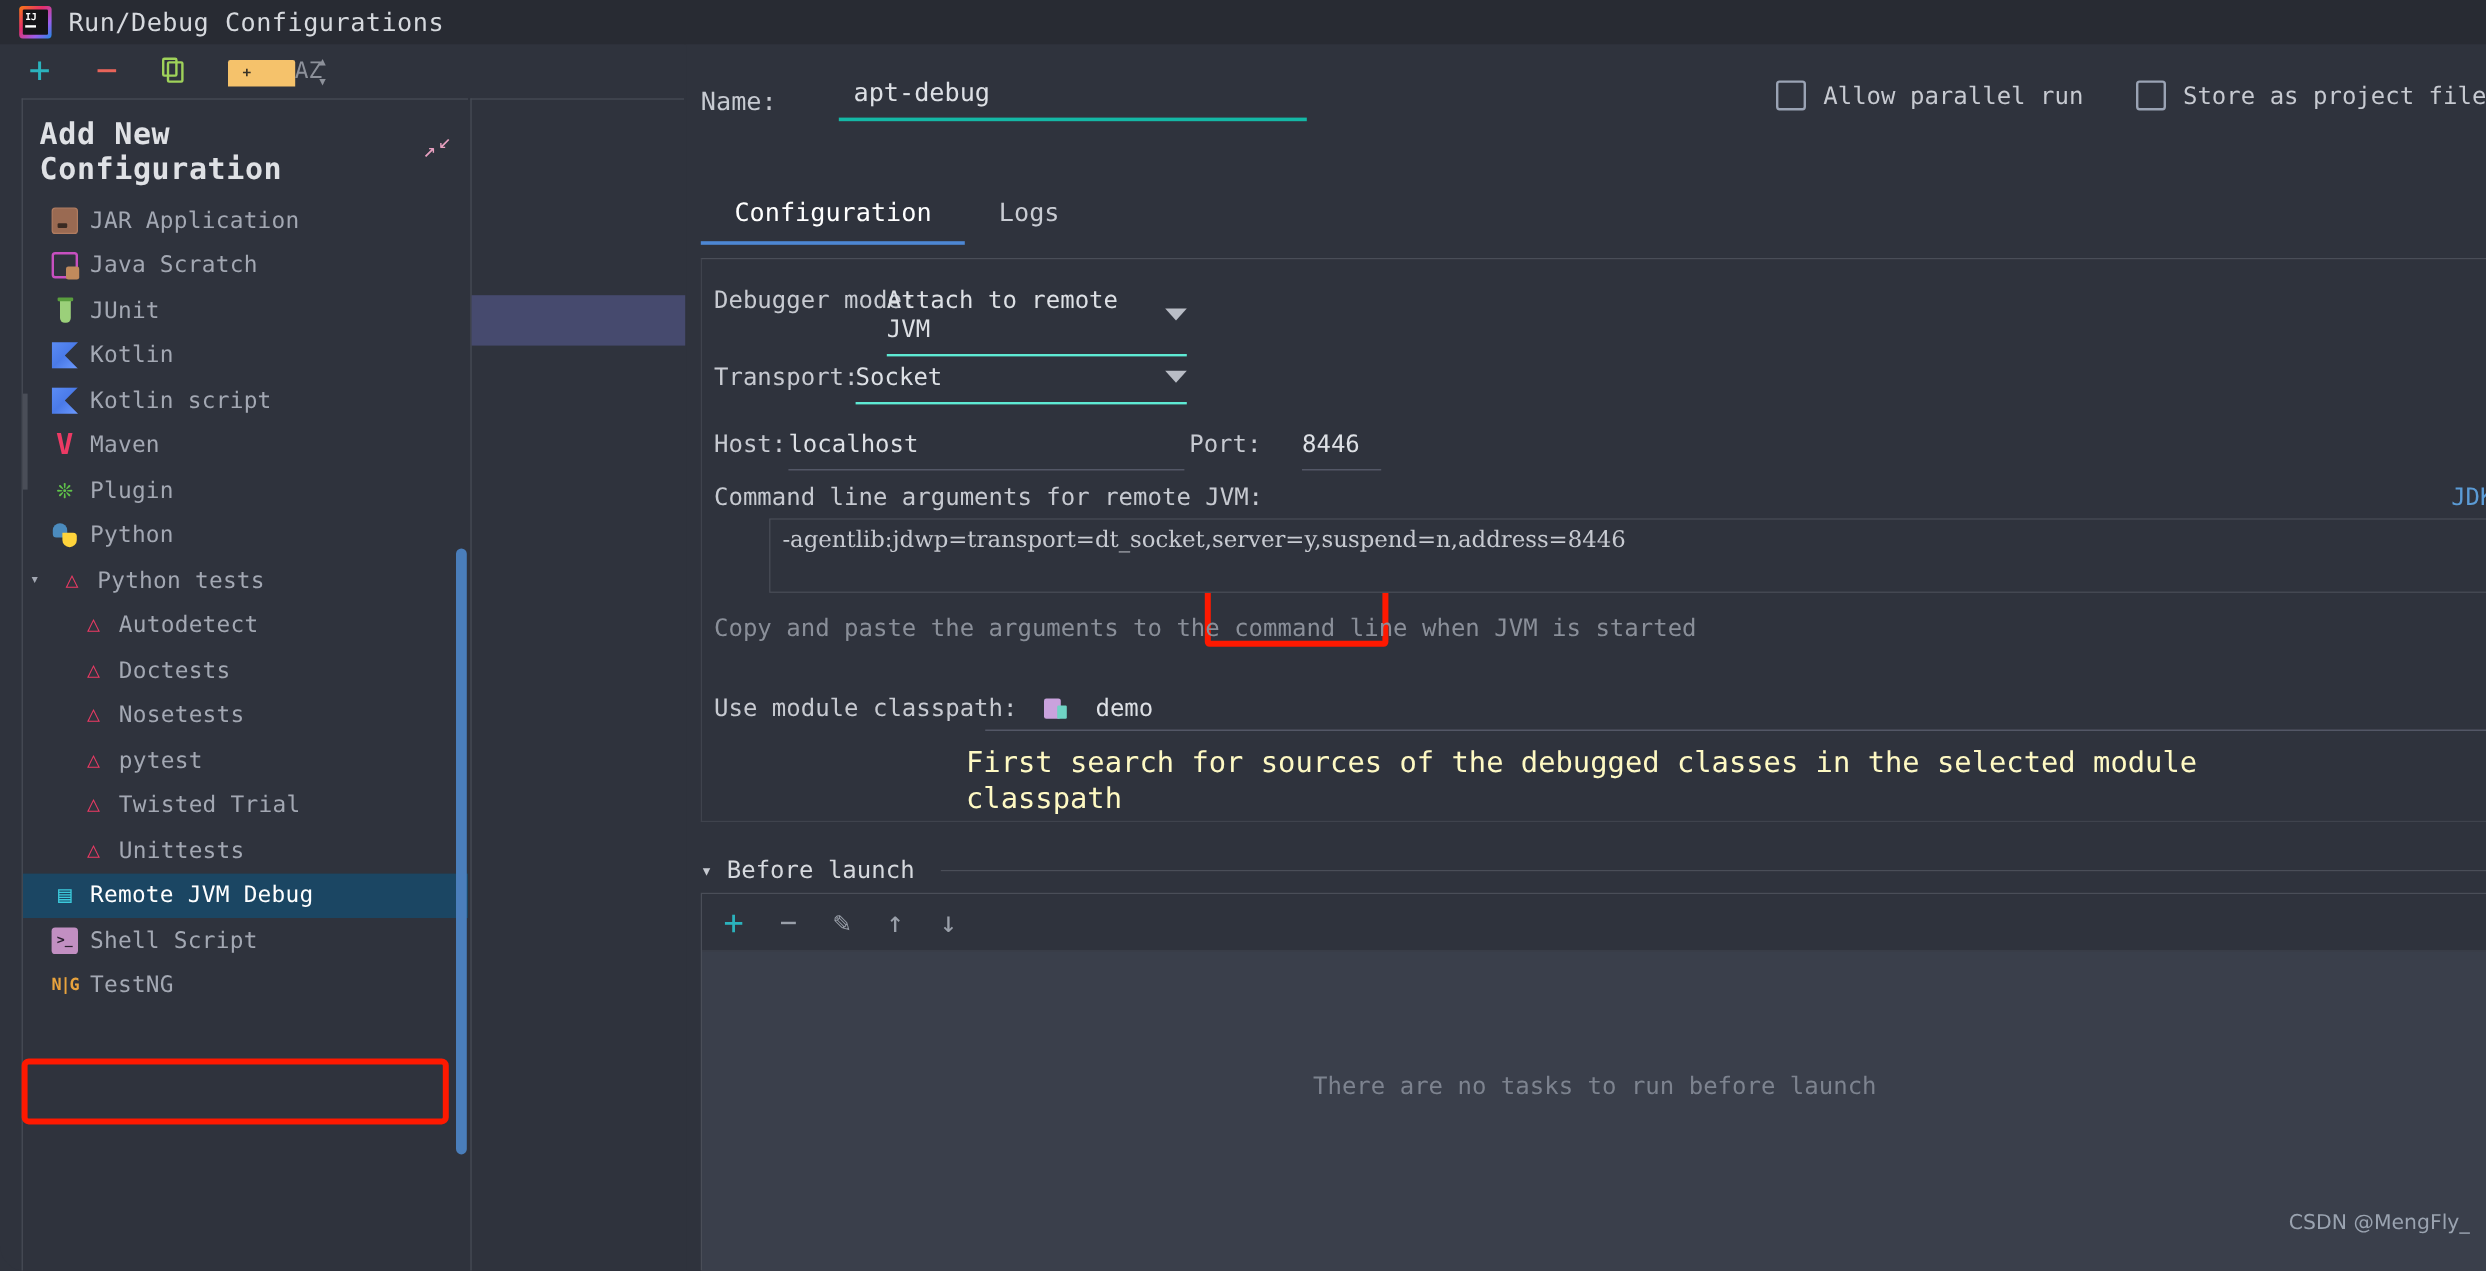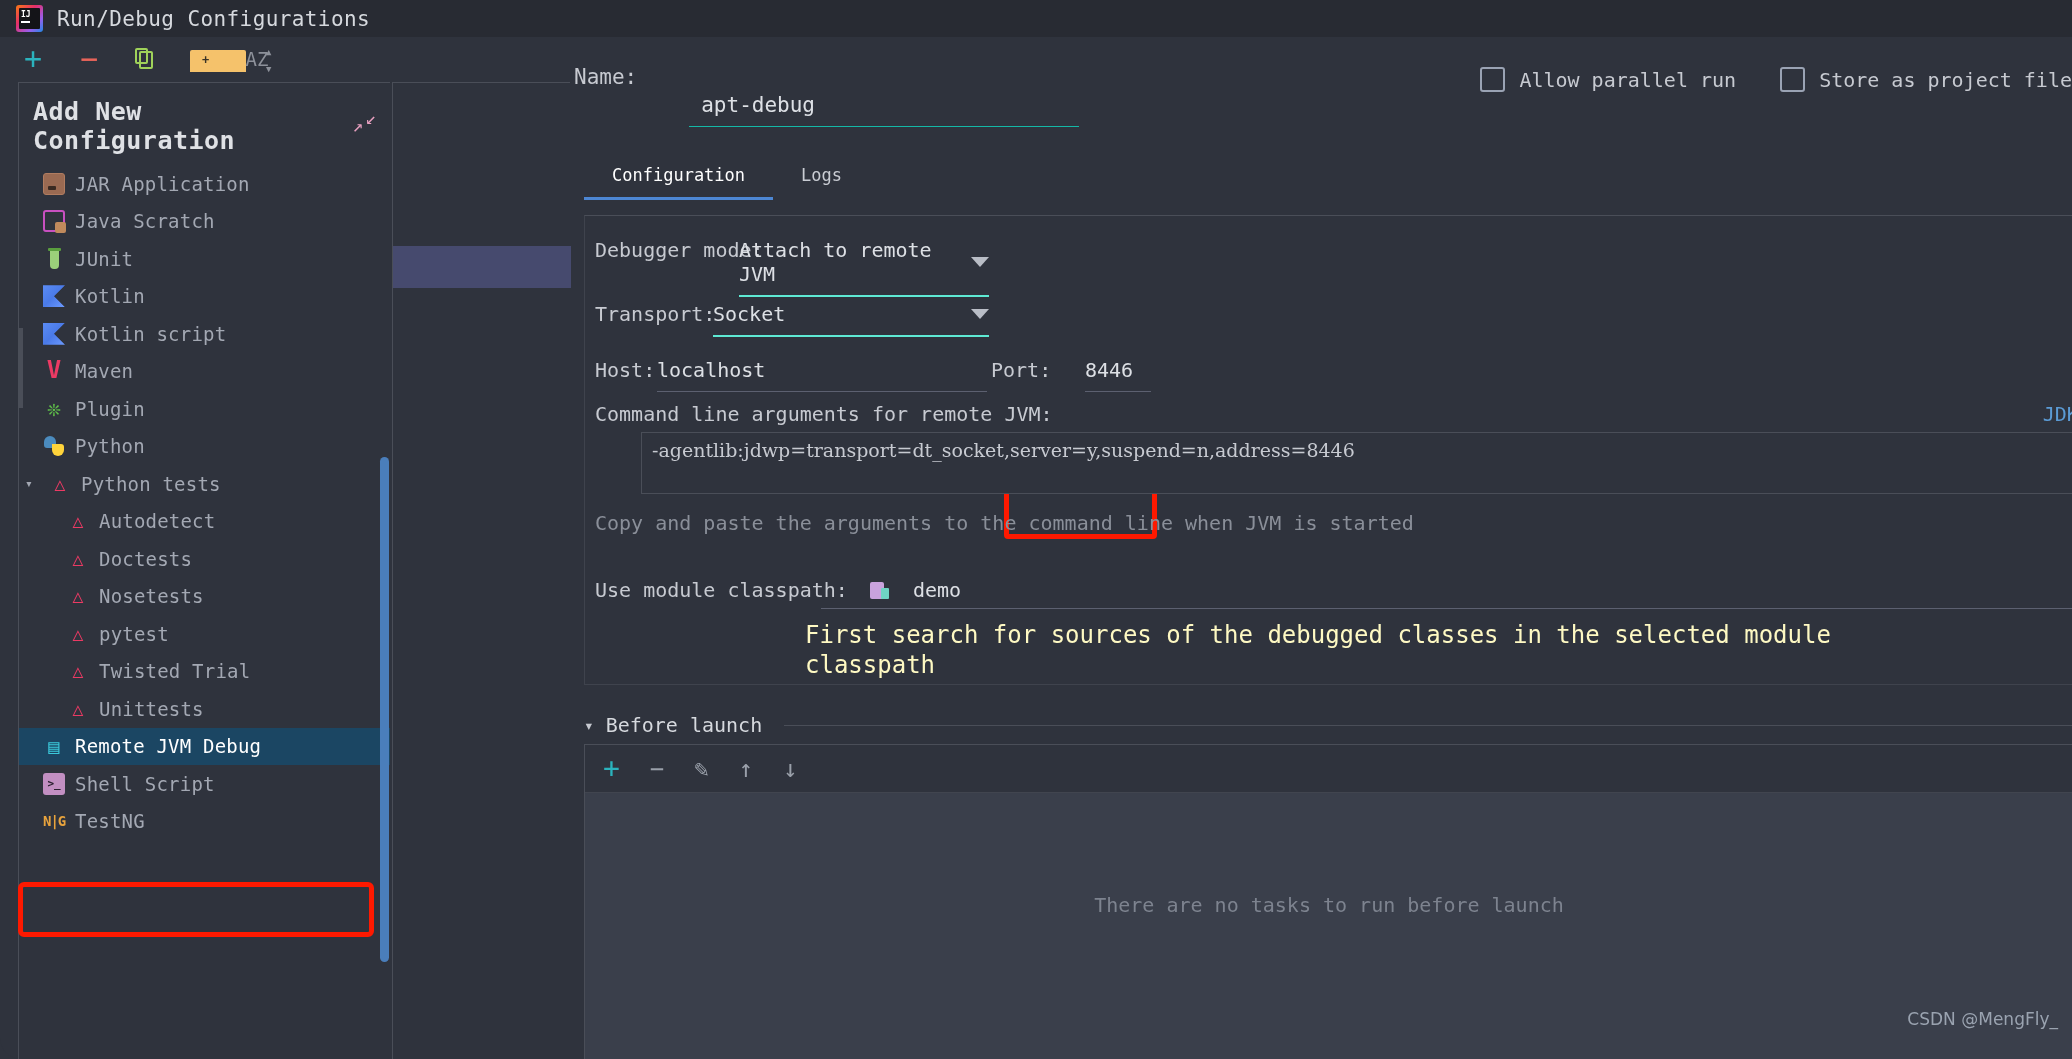--- a/index.html
+++ b/index.html
@@ -110,34 +110,34 @@
   
   .mid-col {
     position:absolute; left:392px; top:82px; width:178px; height:977px;
     background:#2f333d; border-top:1px solid #4a4e58; border-left:1px solid #4a4e58;
   }
   .mid-band { position:absolute; left:0px; top:163px; width:178px; height:42px; background:#464a6e; }
 
   
   .right-panel { position:absolute; left:572px; top:37px; width:1500px; height:1022px; background:#2f333d; }
 
-  .name-row { position:absolute; left:2px; top:28px; display:flex; align-items:flex-start; }
+  .name-row { position:absolute; left:12px; top:28px; display:flex; align-items:flex-end; }
   .name-label { color:#c7cad1; font-size:21px; margin-right:52px; padding-bottom:4px; }
   .name-field {
-    width:390px; border-bottom:1px solid #14b8a6; padding:0 0 9px 12px;
-    color:#dde0e5; font-size:21px;margin-top:28px;
+    width:390px; border-bottom:3px solid #14b8a6; padding:0 0 9px 12px;
+    color:#dde0e5; font-size:21px;
   }
 
   .cb-row { position:absolute; right:0px; top:30px; display:flex; gap:44px; align-items:center; }
   .cb { display:flex; align-items:center; gap:14px; cursor:pointer; }
   .cb .box { width:25px; height:25px; border:2px solid #9aa3b4; border-radius:3px; background:transparent; }
   .cb .lab { color:#c7cad1; font-size:20px; white-space:nowrap; }
 
   .tabs { position:absolute; left:12px; top:118px; display:flex; gap:0px; }
-  .tab { padding:10px 28px 12px 28px; color:#c9ccd3; font-size:17px; cursor:pointer; }
+  .tab { padding:10px 28px 12px 28px; color:#c9ccd3; font-size:21px; cursor:pointer; }
   .tab.active { color:#ffffff; border-bottom:3px solid #4d87d4; }
 
   .conf-area {
     position:absolute; left:12px; top:178px; width:1490px; height:470px;
     border:1px solid #3f434d; border-top:1px solid #4a4e58;
   }
 
   .frow { position:absolute; display:flex; align-items:flex-end; }
   .flabel { color:#c7cad1; font-size:20px; }
   .fvalue { color:#dde0e5; font-size:20px; }

